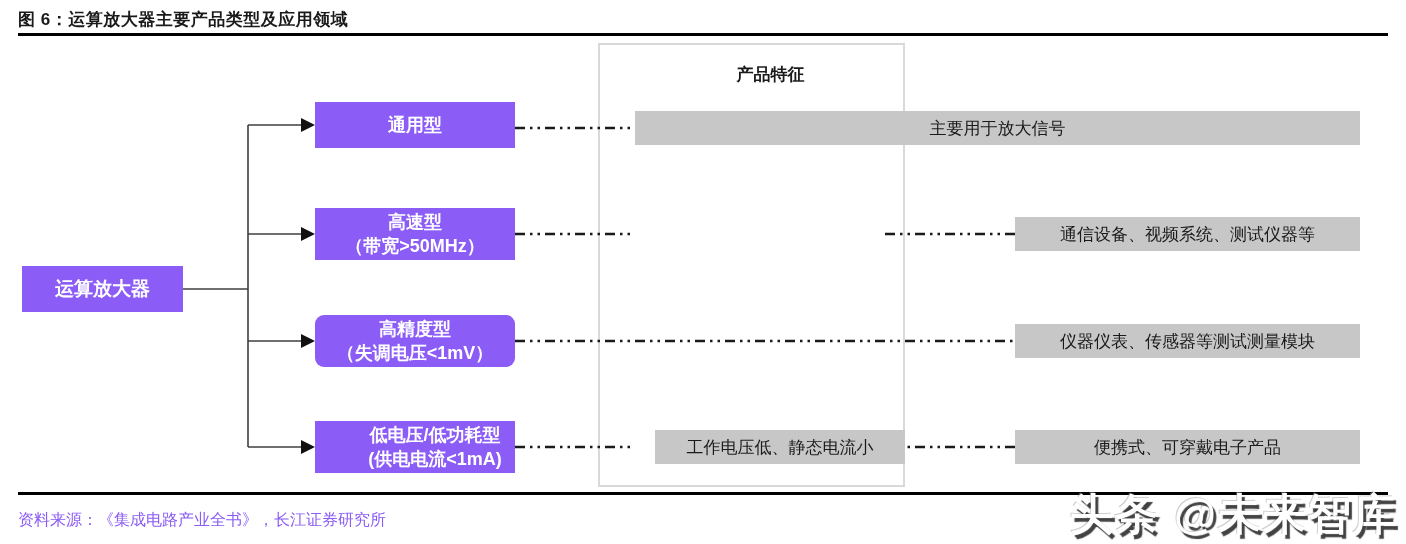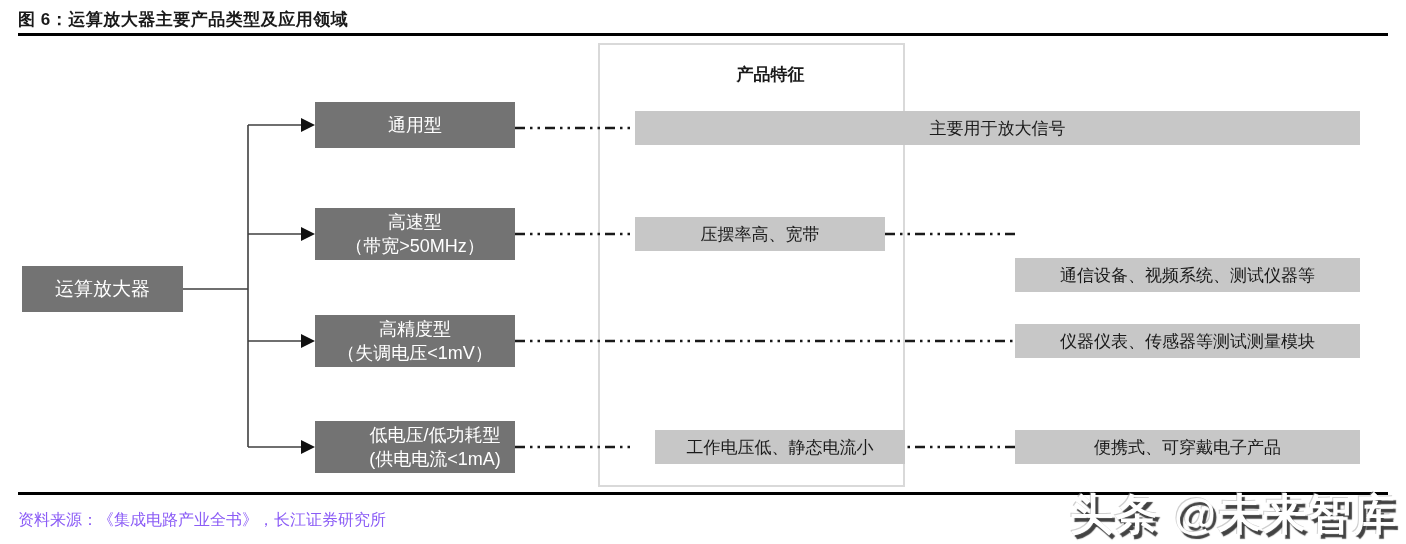--- a/index.html
+++ b/index.html
@@ -54,51 +54,51 @@
 
   .lines {
     position: absolute;
     left: 0; top: 0;
     width: 1406px; height: 544px;
     pointer-events: none;
   }
 
   .red-box {
     position: absolute;
-    background: #737373;
+    background: #8b5cf6;
     color: #ffffff;
-    font-weight: normal;
+    font-weight: bold;
     display: flex;
     align-items: center;
     justify-content: center;
     text-align: center;
     white-space: pre-line;
     line-height: 1.35;
   }
   .root { left: 22px; top: 266px; width: 161px; height: 46px; font-size: 19px; }
   .type { left: 315px; width: 200px; font-size: 18px; }
   .t1 { top: 102px; height: 46px; }
   .t2 { top: 208px; height: 52px; }
-  .t3 { top: 315px; height: 52px; }
+  .t3 { top: 315px; height: 52px; border-radius: 9px; }
   .t4 { top: 421px; height: 52px; padding-left: 40px; }
 
   .gray-bar {
     position: absolute;
     height: 34px;
     background: #c7c7c7;
     color: #1a1a1a;
     font-size: 17px;
     display: flex;
     align-items: center;
     justify-content: center;
     text-align: center;
   }
   .bar-merged { left: 635px; top: 111px; width: 725px; }
   .bar-f2 { left: 635px;  top: 217px; width: 250px; }
-  .bar-a2 { left: 1015px; top: 217px; width: 345px; margin-top: 41px; }
+  .bar-a2 { left: 1015px; top: 217px; width: 345px; }
   .bar-a3 { left: 1015px; top: 324px; width: 345px; }
   .bar-f4 { left: 655px;  top: 430px; width: 250px; }
   .bar-a4 { left: 1015px; top: 430px; width: 345px; }
 
   .source {
     position: absolute;
     left: 18px; top: 510px;
     font-size: 16px;
     color: #8b5cf6;
   }
@@ -157,21 +157,20 @@
   <div class="red-box root">运算放大器</div>
   <div class="red-box type t1">通用型</div>
   <div class="red-box type t2">高速型
 （带宽&gt;50MHz）</div>
   <div class="red-box type t3">高精度型
 （失调电压&lt;1mV）</div>
   <div class="red-box type t4">低电压/低功耗型
 (供电电流&lt;1mA)</div>
 
   <div class="gray-bar bar-merged">主要用于放大信号</div>
-  <div class="gray-bar bar-f2">压摆率高、宽带</div>
   <div class="gray-bar bar-a2">通信设备、视频系统、测试仪器等</div>
   <div class="gray-bar bar-a3">仪器仪表、传感器等测试测量模块</div>
   <div class="gray-bar bar-f4">工作电压低、静态电流小</div>
   <div class="gray-bar bar-a4">便携式、可穿戴电子产品</div>
 
   <div class="rule rule-bottom"></div>
   <div class="source">资料来源：《集成电路产业全书》，长江证券研究所</div>
   <div class="watermark">头条 @未来智库</div>
 
 </div>

